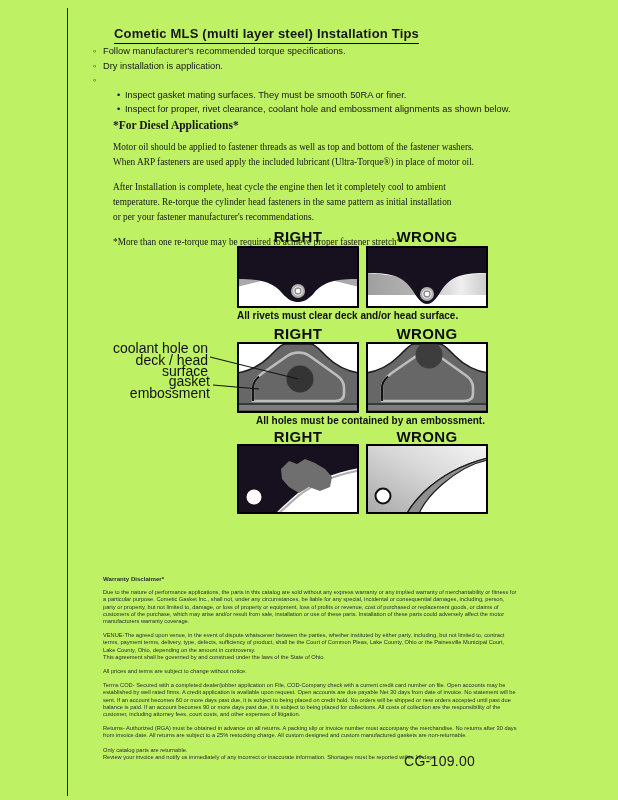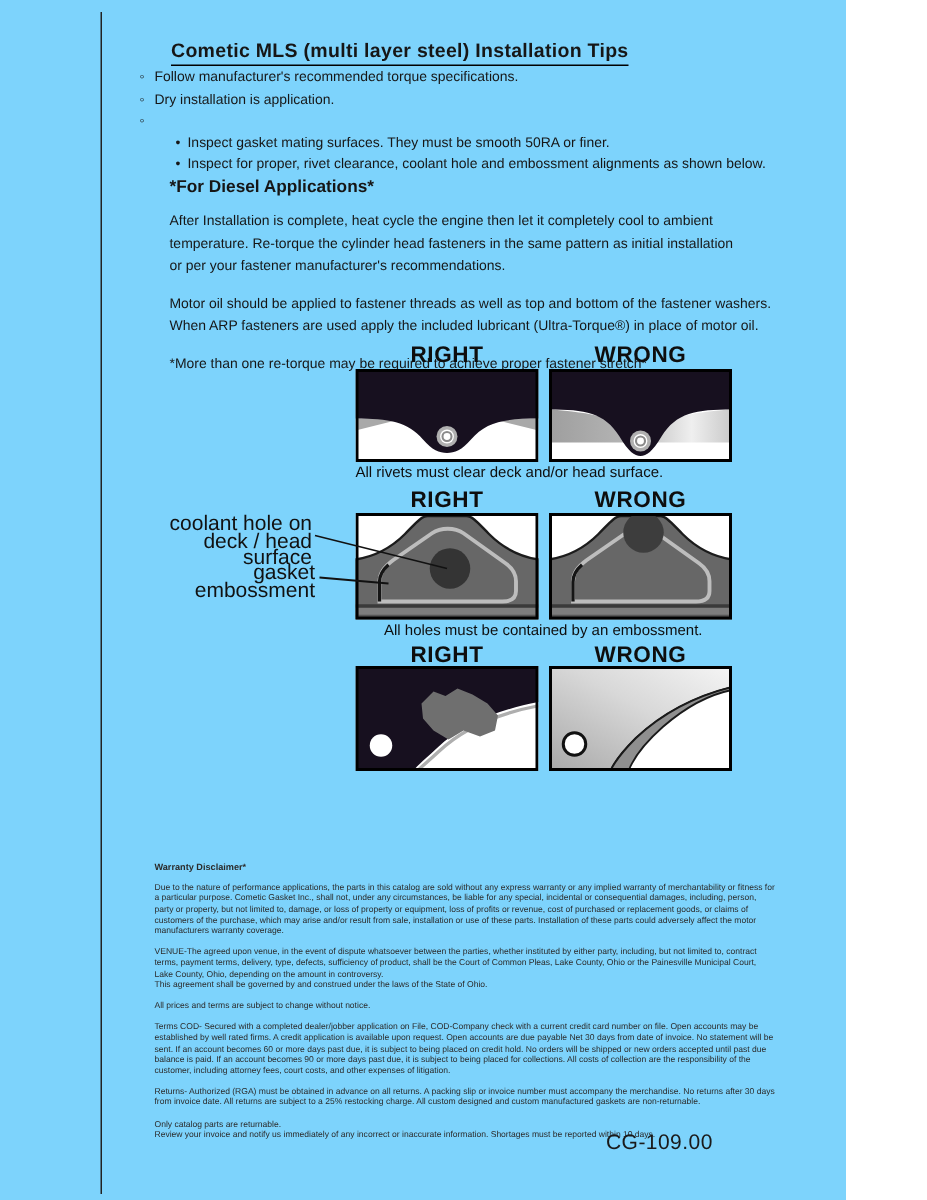--- a/index.html
+++ b/index.html
@@ -1,38 +1,38 @@
 <!DOCTYPE html>
 <html><head>
 <meta charset="utf-8">
 <style>
   html,body{margin:0;padding:0;background:#ffffff;}
-  .page{position:relative;width:564px;height:800px;background:#7dd3fc;overflow:hidden;
+  .page{position:relative;width:618px;height:800px;background:#bef264;overflow:hidden;
         font-family:"Liberation Sans", sans-serif;color:#161616;}
   .abs{position:absolute;}
   .margin-rule{left:67px;top:8px;width:1.3px;height:788px;background:#222222;}
 
   
   .title{left:114px;top:26px;font-size:13px;font-weight:bold;letter-spacing:.2px;
          border-bottom:1.6px solid #000;padding-bottom:2px;white-space:nowrap;}
   .tips{left:93px;top:44px;width:480px;font-size:9.3px;line-height:14.6px;}
   .tip-row{display:flex;white-space:nowrap;}
   .tip-row .glyph{width:10px;flex:0 0 10px;}
   .tip-row.sub{margin-left:24px;}
   .tip-row.sub .glyph{width:8px;flex:0 0 8px;}
 
   
-  .diesel{left:113px;top:118px;width:460px;font-size:9.3px;line-height:15px;}
+  .diesel{left:113px;top:118px;width:460px;font-size:9.3px;line-height:15px;font-family:Liberation Serif, serif;}
   .diesel h2{font-size:11.5px;font-weight:bold;margin:0 0 7px 0;}
   .diesel p{margin:0 0 10px 0;white-space:pre-line;}
   .diesel .note{margin-top:2px;}
 
   
   .fig-label{width:122px;text-align:center;font-size:15px;font-weight:bold;letter-spacing:.4px;color:#0e0e0e;}
-  .fig-caption{font-size:10px;font-weight:normal;white-space:pre-line;line-height:12px;color:#0e0e0e;}
+  .fig-caption{font-size:10px;font-weight:bold;white-space:pre-line;line-height:12px;color:#0e0e0e;}
   .side-label{font-size:14px;line-height:11.5px;text-align:right;white-space:pre-line;color:#111;}
   svg{display:block;}
 
   
   .disclaimer{left:103px;top:575px;width:414px;font-size:5.7px;line-height:7.2px;color:#2b2b2b;}
   .disclaimer h3{font-size:6.1px;font-weight:bold;margin:0 0 7px 0;}
   .disclaimer p{margin:0 0 7px 0;white-space:pre-line;}
 
   .page-code{left:404px;top:753px;font-size:14px;color:#1a1a1a;letter-spacing:.3px;}
 </style>
@@ -62,25 +62,25 @@
       <span>Inspect gasket mating surfaces.  They must be smooth 50RA or finer.</span>
     </div>
     <div class="tip-row sub">
       <span class="glyph">•</span>
       <span>Inspect for proper, rivet clearance, coolant hole and embossment alignments as shown below.</span>
     </div>
   </div>
 
   <div class="abs diesel">
     <h2>*For Diesel Applications*</h2>
+    <p>Motor oil should be applied to fastener threads as well as top and bottom of the fastener washers.
+When ARP fasteners are used apply the included lubricant (Ultra-Torque®) in place of motor oil.</p>
     <p>After Installation is complete, heat cycle the engine then let it completely cool to ambient
 temperature. Re-torque the cylinder head fasteners in the same pattern as initial installation
 or per your fastener manufacturer's recommendations.</p>
-    <p>Motor oil should be applied to fastener threads as well as top and bottom of the fastener washers.
-When ARP fasteners are used apply the included lubricant (Ultra-Torque®) in place of motor oil.</p>
     <p class="note">*More than one re-torque may be required to achieve proper fastener stretch*</p>
   </div>
 
   <div class="abs fig-label" style="left:237px;top:228px;">RIGHT</div>
   <div class="abs fig-label" style="left:366px;top:228px;">WRONG</div>
 
   <div class="abs" style="left:237px;top:246px;">
     <svg width="122" height="62" viewBox="0 0 122 62">
       <rect width="122" height="62" fill="#ffffff"></rect>
       <polygon points="0,33 32,33 0,41" fill="#a9a9a9"></polygon>

